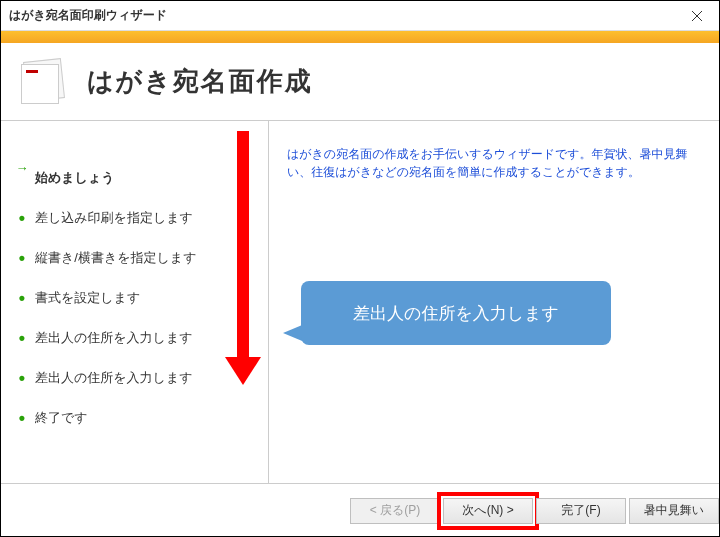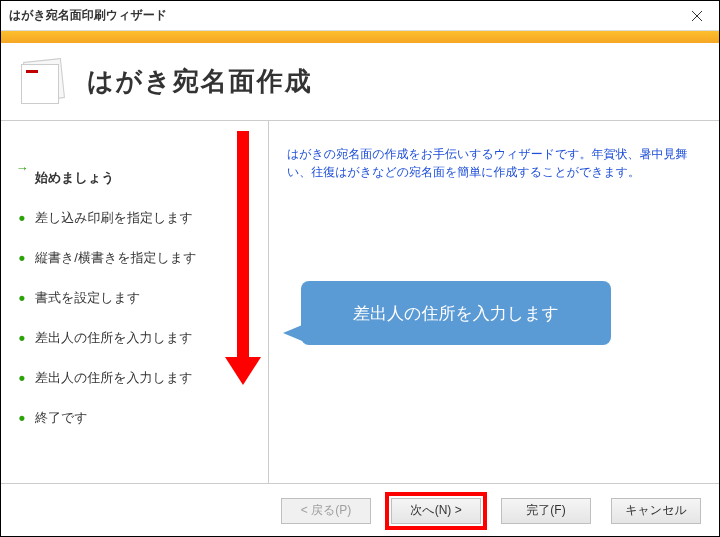--- a/index.html
+++ b/index.html
@@ -133,22 +133,21 @@
     line-height: 1.5;
     position: relative;
   }
 
   .footer {
     height: 54px;
     border-top: 1px solid #ccc;
     display: flex;
     justify-content: flex-end;
     align-items: center;
-    padding-right: 18px;
-    gap: 20px;
+    gap: 3px;
   }
   .btn {
     min-width: 90px;
     height: 26px;
     border: 1px solid #bfbfbf;
     background: linear-gradient(#f5f5f5, #e5e5e5);
     font-size: 12px;
     display: inline-flex;
     align-items: center;
     justify-content: center;
@@ -290,21 +289,21 @@
     <div class="btn disabled">
       <span>&lt; 戻る(P)</span>
     </div>
     <div class="btn btn-highlight">
       <span>次へ(N) &gt;</span>
     </div>
     <div class="btn">
       <span>完了(F)</span>
     </div>
     <div class="btn">
-      <span>キャンセル</span>
+      <span>暑中見舞い</span>
     </div>
   </div>
 
   <div class="arrow">
     <div class="arrow-shaft"></div>
     <div class="arrow-head"></div>
   </div>
   <div class="callout-tail"></div>
   <div class="callout">
     <span>差出人の住所を入力します</span>

